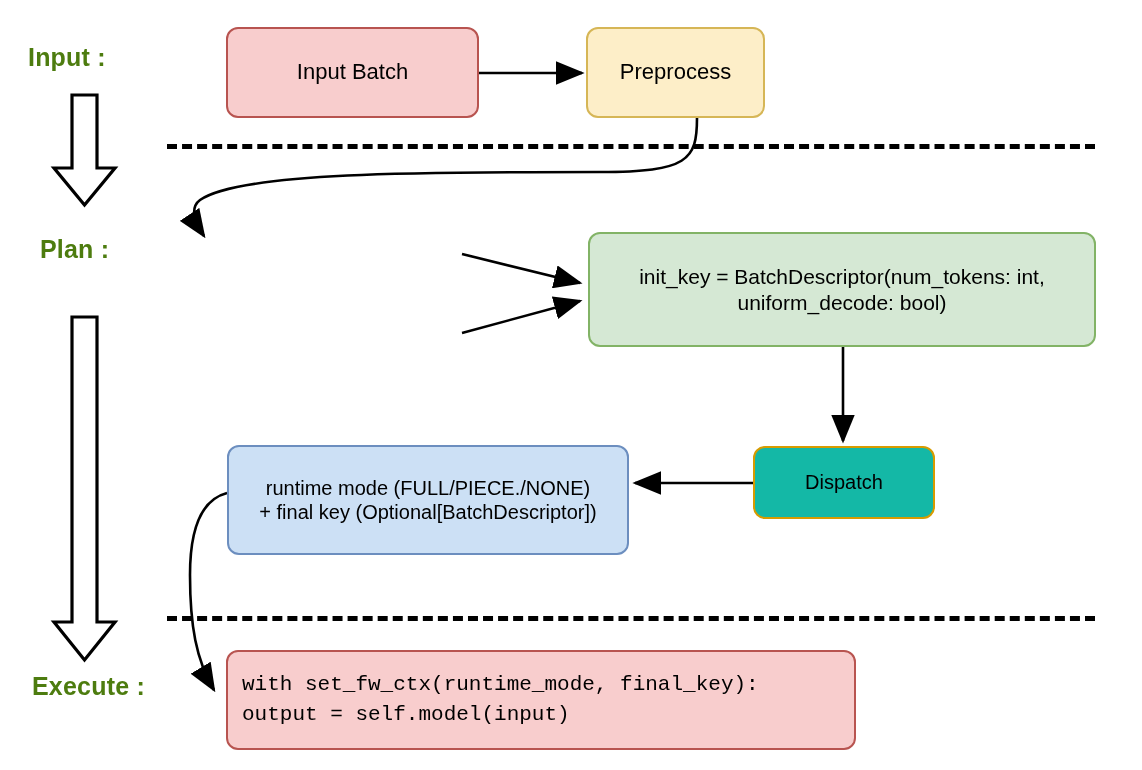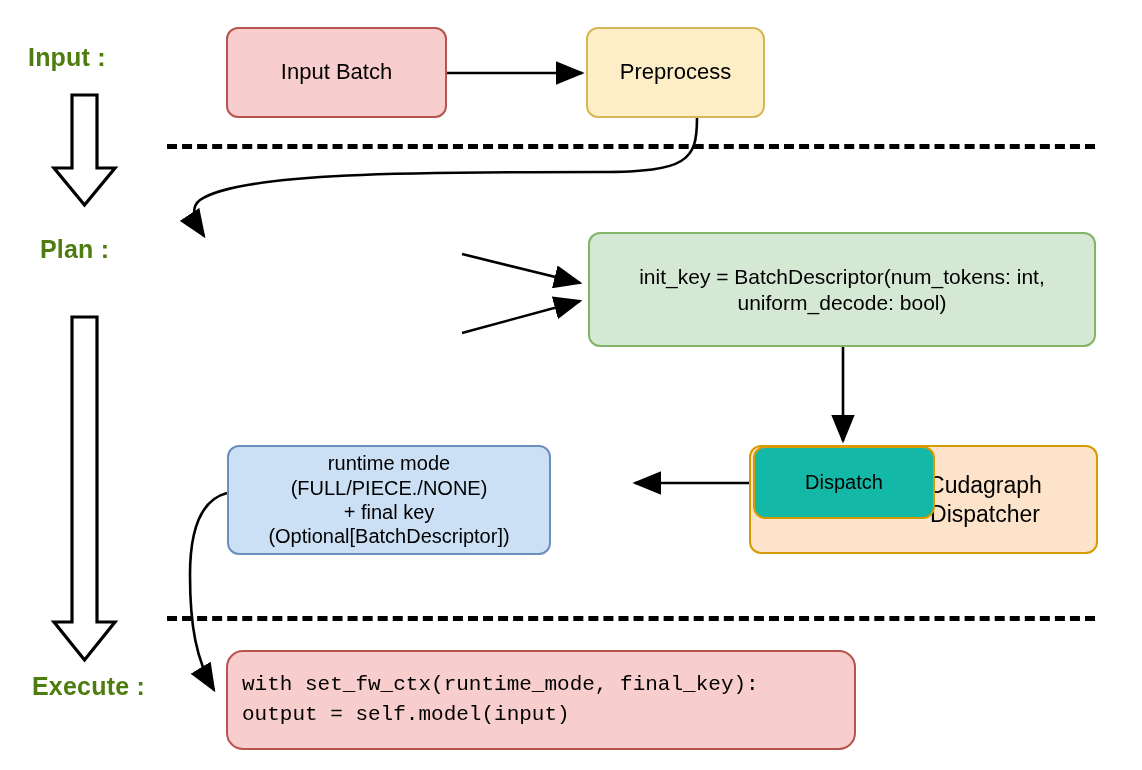--- a/index.html
+++ b/index.html
@@ -99,47 +99,43 @@
 
     <path d="M462,333 L580,301" fill="none" stroke="#000000" stroke-width="2.6" marker-end="url(#ah)"></path>
 
     <path d="M843,347 L843,441" fill="none" stroke="#000000" stroke-width="2.6" marker-end="url(#ah)"></path>
 
     <path d="M753,483 L635,483" fill="none" stroke="#000000" stroke-width="2.6" marker-end="url(#ah)"></path>
 
     <path d="M227,493 C200,500 190,530 190,575 C190,625 196,660 214,690" fill="none" stroke="#000000" stroke-width="2.6" marker-end="url(#ah)"></path>
   </svg>
 
-  <div class="node node-pink" style="left:226px; top:27px; width:221px; height:91px; font-size:22px;">
+  <div class="node node-pink" style="left:226px; top:27px; width:253px; height:91px; font-size:22px;">
     <span class="node-text">Input Batch</span>
   </div>
 
   <div class="node node-yellow" style="left:586px; top:27px; width:179px; height:91px; font-size:22px;">
     <span class="node-text">Preprocess</span>
   </div>
 
 
 
   <div class="node node-green" style="left:588px; top:232px; width:508px; height:115px; font-size:21px;">
     <span class="node-text">init_key = BatchDescriptor(num_tokens: int,
 uniform_decode: bool)</span>
   </div>
 
-  <div class="node node-blue" style="left:227px; top:445px; width:324px; height:110px; font-size:20px;">
+  <div class="node node-blue" style="left:227px; top:445px; width:402px; height:110px; font-size:20px;">
     <span class="node-text">runtime mode (FULL/PIECE./NONE)
 + final key (Optional[BatchDescriptor])</span>
   </div>
 
-  <div class="node node-orange-outer" style="left:749px; top:445px; width:349px; height:109px; font-size:23px; justify-content:flex-end; padding-right:16px;">
-    <span class="node-text" style="width:190px;">Cudagraph
-Dispatcher</span>
-  </div>
 
   <div class="node node-orange-inner" style="left:753px; top:446px; width:182px; height:73px; font-size:20px;">
     <span class="node-text">Dispatch</span>
   </div>
 
-  <div class="node node-pink code-box" style="left:226px; top:650px; width:630px; height:100px;border-radius:17px;">
+  <div class="node node-pink code-box" style="left:226px; top:650px; width:630px; height:100px;">
     <span class="node-text">with set_fw_ctx(runtime_mode, final_key):
     output = self.model(input)</span>
   </div>
 
 </div>
 
 </body></html>

